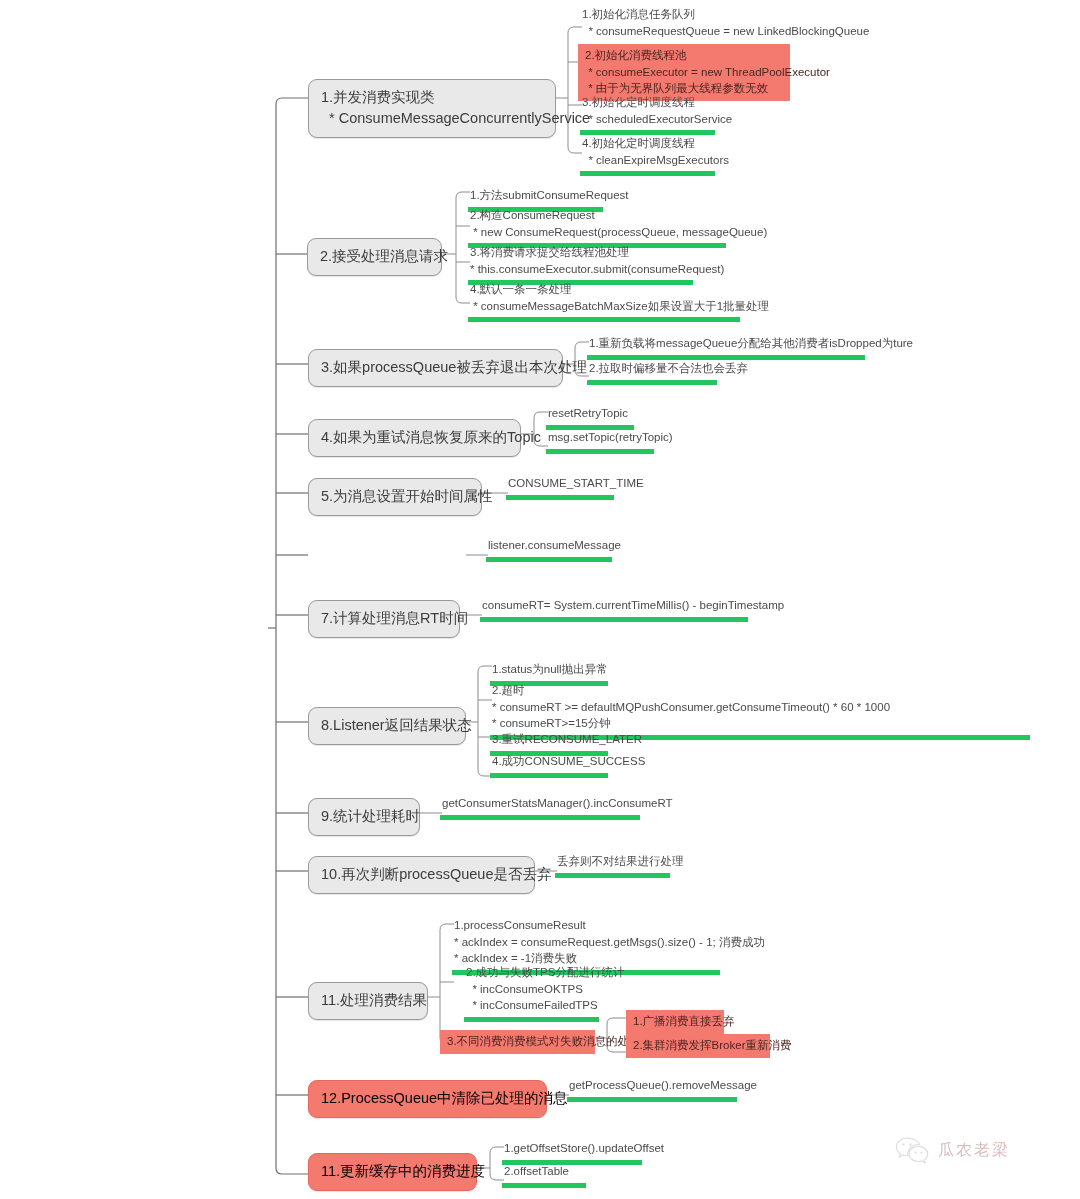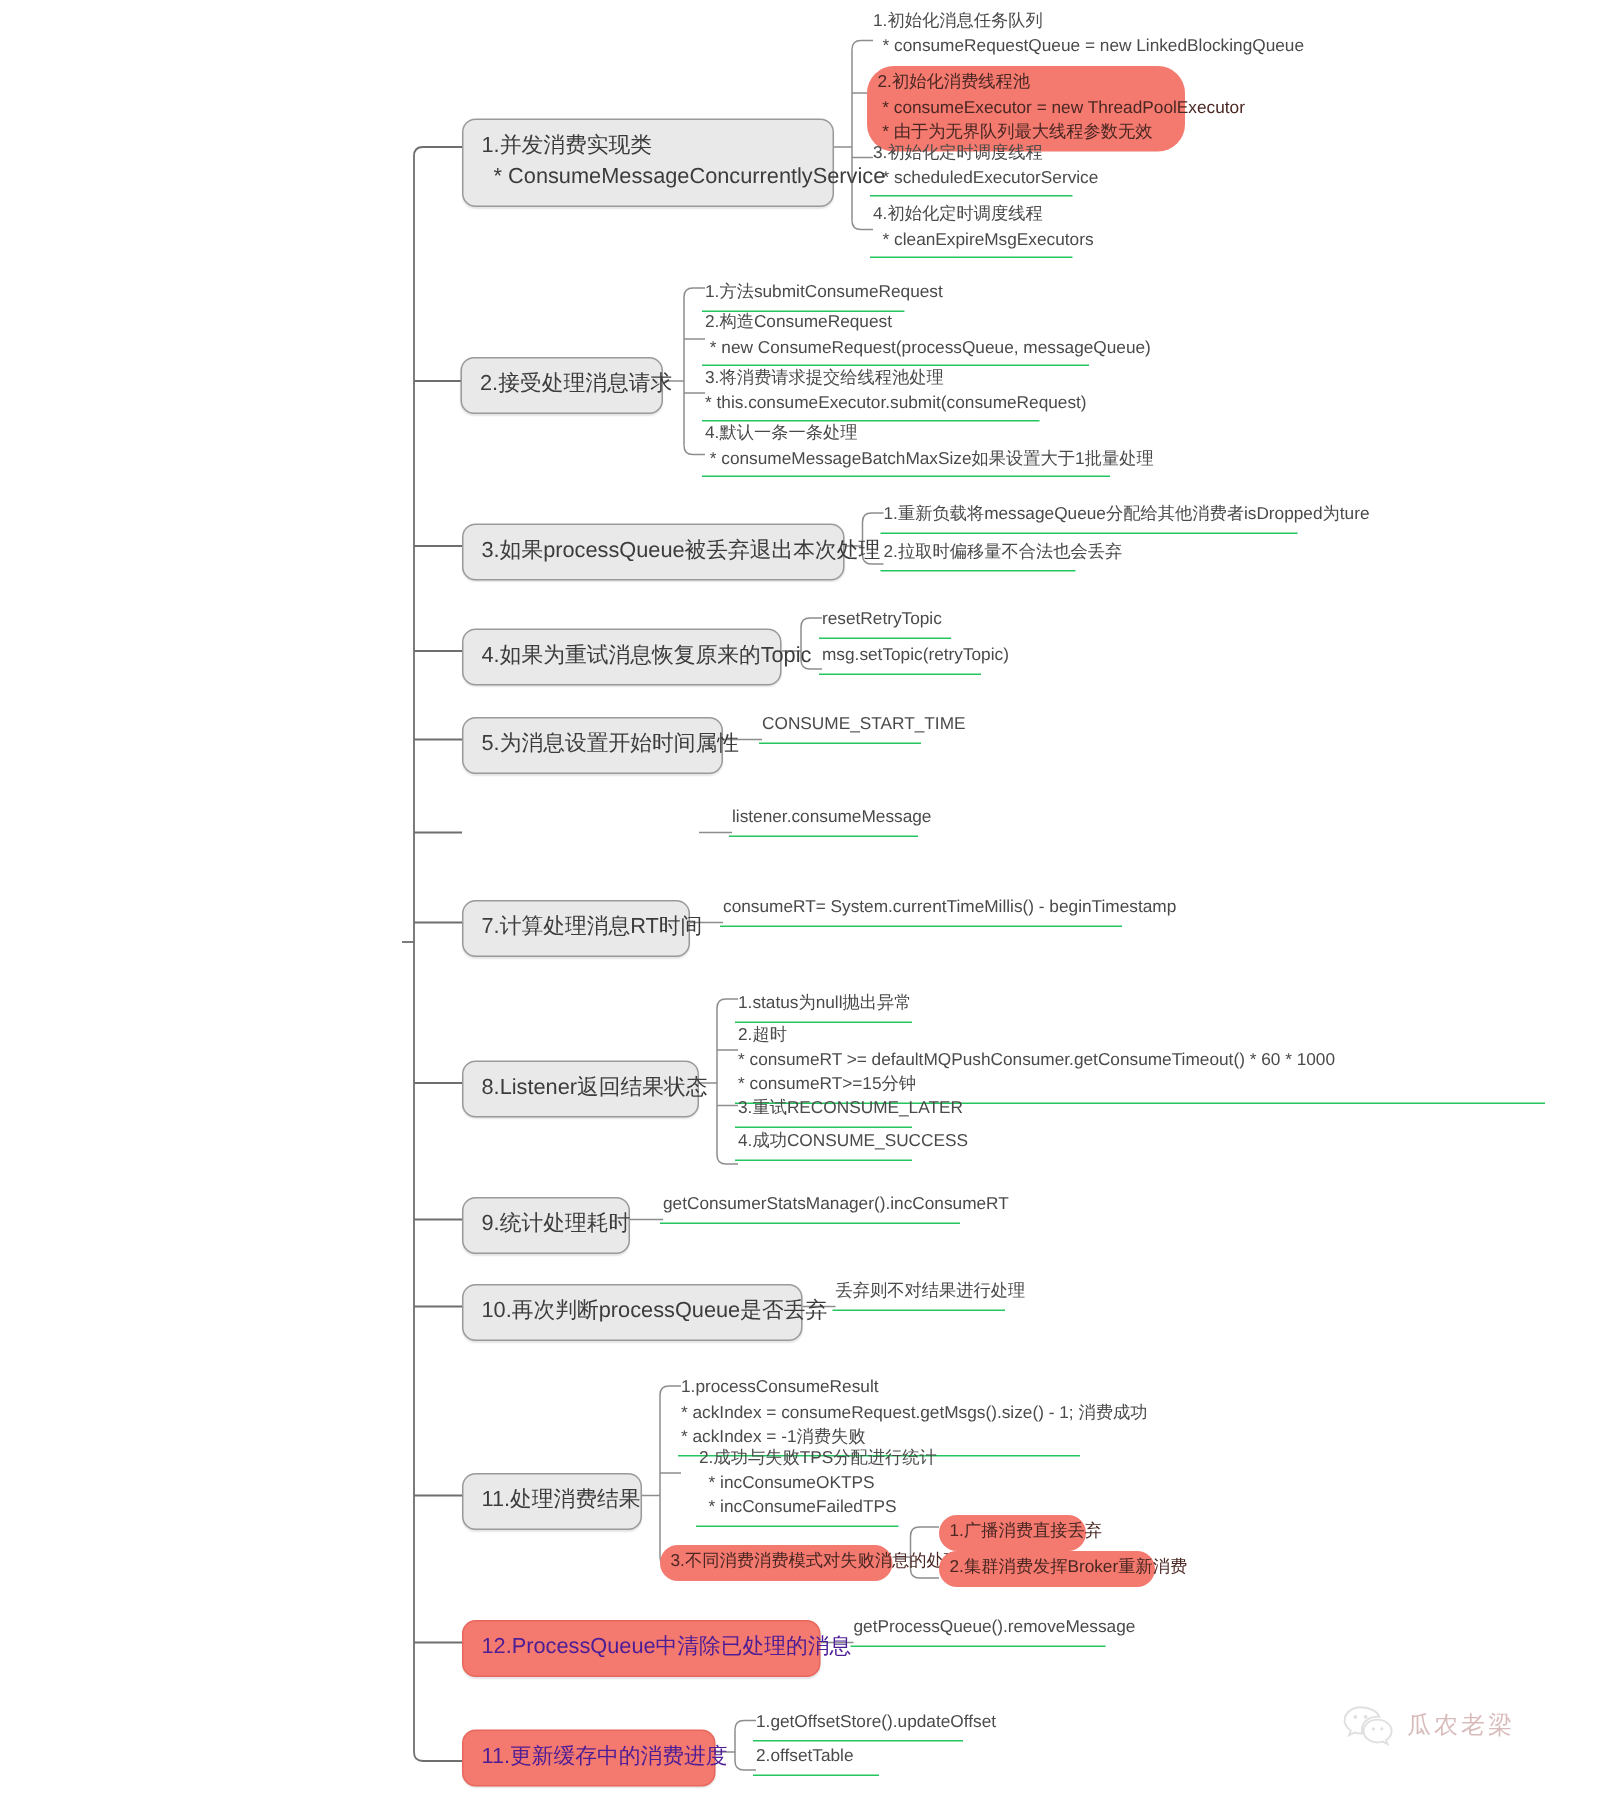--- a/index.html
+++ b/index.html
@@ -68,38 +68,37 @@
     border: 1px solid #9a9a9a;
     border-radius: 9px;
     padding: 7px 12px 8px 12px;
     font-size: 14.5px;
     color: #3c3c3c;
     box-shadow: 0 1px 1px rgba(0,0,0,.10);
   }
   .branch.hl {
     background: #f4796f;
     border-color: #e8675d;
-    color: #4c1d95;
+    color: #000000;
   }
 
   
   .leaf {
     font-size: 11.5px;
     color: #4a4a4a;
-    border-bottom: 1px solid #22c55e;
+    border-bottom: 5px solid #22c55e;
     padding: 2px 4px 3px 2px;
   }
   .leaf.nb { border-bottom: none; }
   .leaf.hl {
     background: #f4796f;
     color: #4a2723;
     border-bottom: none;
     padding: 3px 7px 4px 7px;
     font-size: 11.5px;
-    border-radius: 18px;
   }
 
   
   #watermark {
     position: absolute;
     display: flex;
     align-items: center;
     gap: 9px;
     opacity: .30;
     user-select: none;

